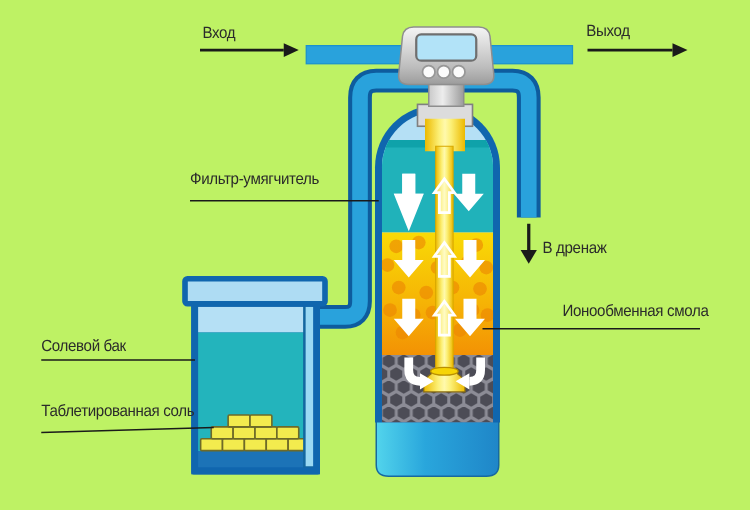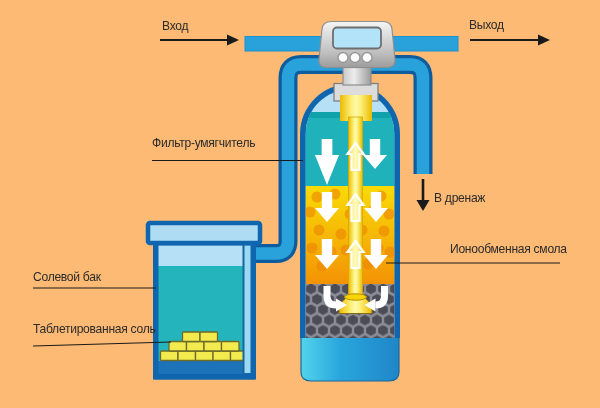--- a/index.html
+++ b/index.html
@@ -1,17 +1,17 @@
 <!DOCTYPE html>
 <html><head>
 <meta charset="utf-8">
 <style>
   html,body{margin:0;padding:0;background:#ffffff;}
   .canvas{
-    position:relative;width:600px;height:408px;background:#fdba74;overflow:hidden;
+    position:relative;width:600px;height:408px;background:#bef264;overflow:hidden;
     font-family:"Liberation Sans",sans-serif;
   }
   .canvas svg{position:absolute;left:0;top:0;}
   .lbl{
     position:absolute;font-size:13px;line-height:1.1;color:#2b2b2b;
     letter-spacing:-0.3px;white-space:nowrap;
     transform:scaleX(.93);transform-origin:0 0;
   }
 </style>
 </head>

